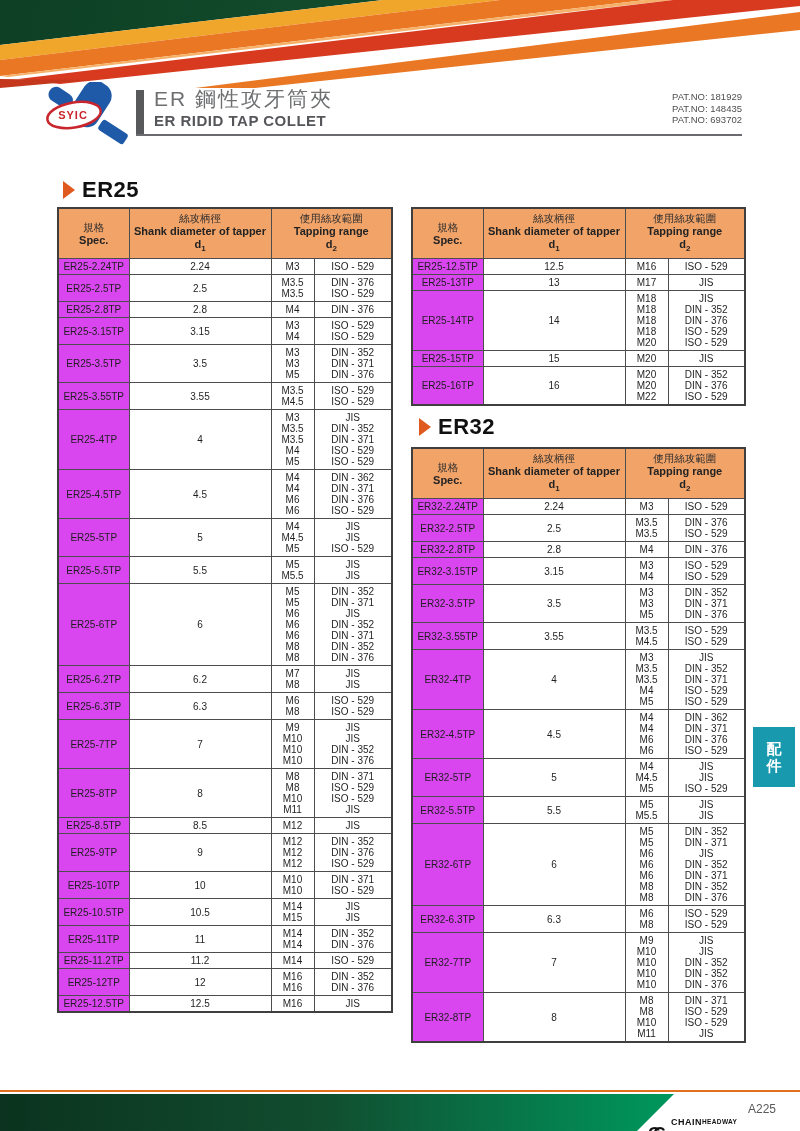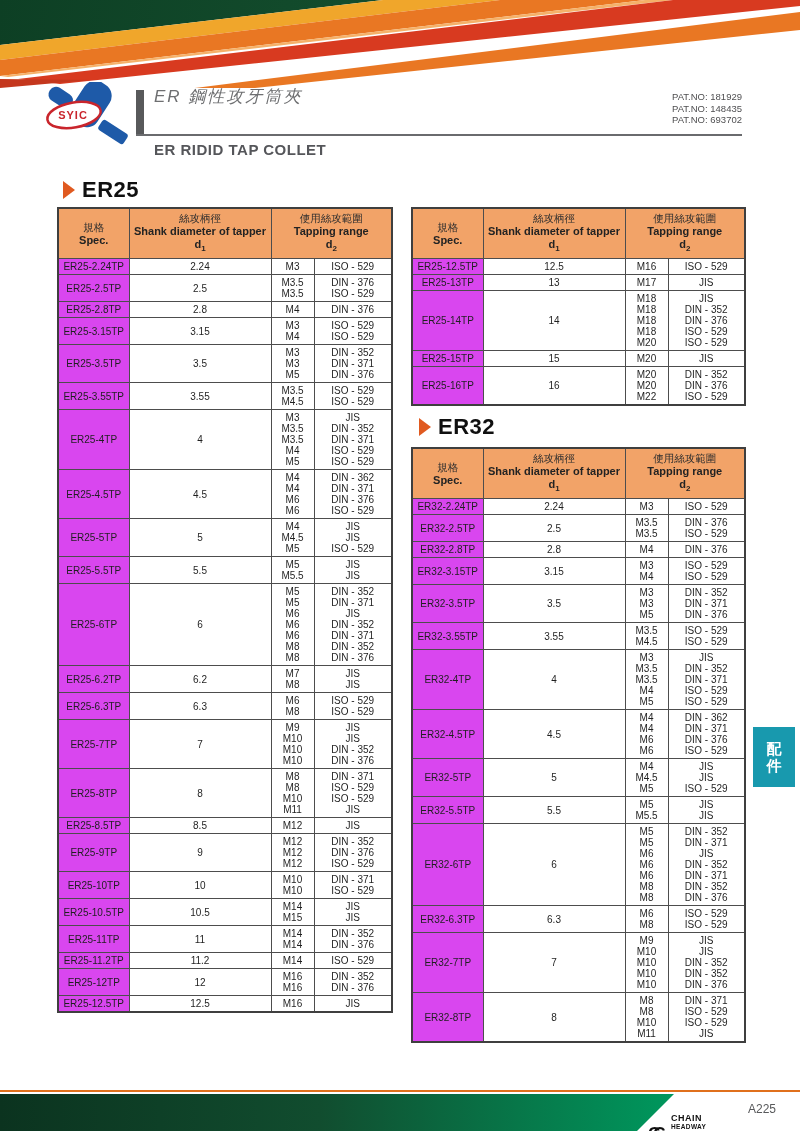--- a/index.html
+++ b/index.html
@@ -13,22 +13,22 @@
   .b-gold  {background:#f0a62b;clip-path:polygon(383px 0,500px 0,0 60px,0 45px);}
   .b-orange1{background:#e97723;clip-path:polygon(500px 0,645px 0,0 76px,0 60px);}
   .b-lite  {background:#f5b169;clip-path:polygon(645px 0,673px 0,8px 77px,0 76px);}
   .b-red   {background:#d83a20;clip-path:polygon(673px 0,800px 0,800px 6px,60px 84px,18px 79px);}
   .b-orange2{background:#e97723;clip-path:polygon(800px 12px,800px 30px,255px 88px,195px 88px);}
   .b-redtip{background:#c4371d;clip-path:polygon(0 79px,90px 80px,0 88px);}
 
   
   .logo{position:absolute;left:42px;top:82px;}
   .title-bar{position:absolute;left:136px;top:90px;width:8px;height:45px;background:#58595b;}
-  .title-zh{position:absolute;left:154px;top:85px;font-size:17px;color:#6e6f71;letter-spacing:2px;white-space:nowrap;font-style:italic;}
-  .title-en{position:absolute;left:154px;top:112px;font-size:15px;font-weight:bold;color:#55565a;letter-spacing:.5px;white-space:nowrap;margin-top:29px;}
+  .title-zh{position:absolute;left:154px;top:85px;font-size:21px;color:#6e6f71;letter-spacing:2px;white-space:nowrap;}
+  .title-en{position:absolute;left:154px;top:112px;font-size:15px;font-weight:bold;color:#55565a;letter-spacing:.5px;white-space:nowrap;}
   .pat-block{position:absolute;right:58px;top:91px;text-align:right;font-size:9.5px;line-height:11.5px;color:#4f4f51;}
   .header-rule{position:absolute;left:136px;top:134px;width:606px;height:2px;background:#6a6b6e;}
 
   
   .sec-head{position:absolute;display:flex;align-items:center;gap:7px;padding-left:8px;}
   .tri{width:0;height:0;border-top:9px solid transparent;border-bottom:9px solid transparent;border-left:12px solid #e05a20;}
   .sec-title{font-size:22px;font-weight:bold;color:#101010;letter-spacing:.5px;}
   #sec-er25{left:55px;top:177px;}
   #sec-er32{left:411px;top:414px;}
 
@@ -52,21 +52,21 @@
             display:flex;flex-direction:column;align-items:center;justify-content:center;
             font-size:15px;font-weight:bold;line-height:17px;}
 
   
   .footer-line{position:absolute;left:0;top:1090px;width:800px;height:2px;background:#e0701c;}
   .footer-green{position:absolute;left:0;top:1094px;width:800px;height:37px;
                 background:linear-gradient(90deg,#0b331f,#114d2f 40%,#00945b 82%,#00a263);
                 clip-path:polygon(0 0,674px 0,637px 37px,0 37px);}
   .footer-brand{position:absolute;left:648px;top:1100px;display:flex;align-items:center;gap:5px;color:#111;}
   .brand-mark{font-weight:900;font-size:17px;letter-spacing:-0.42em;padding-right:.45em;margin-top:24px;}
-  .brand-text{display:flex;flex-direction:column;}
+  .brand-text{display:flex;flex-direction:row;}
   .brand-l1{font-size:9px;font-weight:900;line-height:9px;letter-spacing:.5px;}
   .brand-l2{font-size:6.5px;font-weight:900;line-height:7px;letter-spacing:.4px;}
   .page-no{position:absolute;left:748px;top:1102px;font-size:12px;color:#58595b;}
 </style>
 </head>
 <body>
 
 <div class="page">
 
   <div class="banner">

